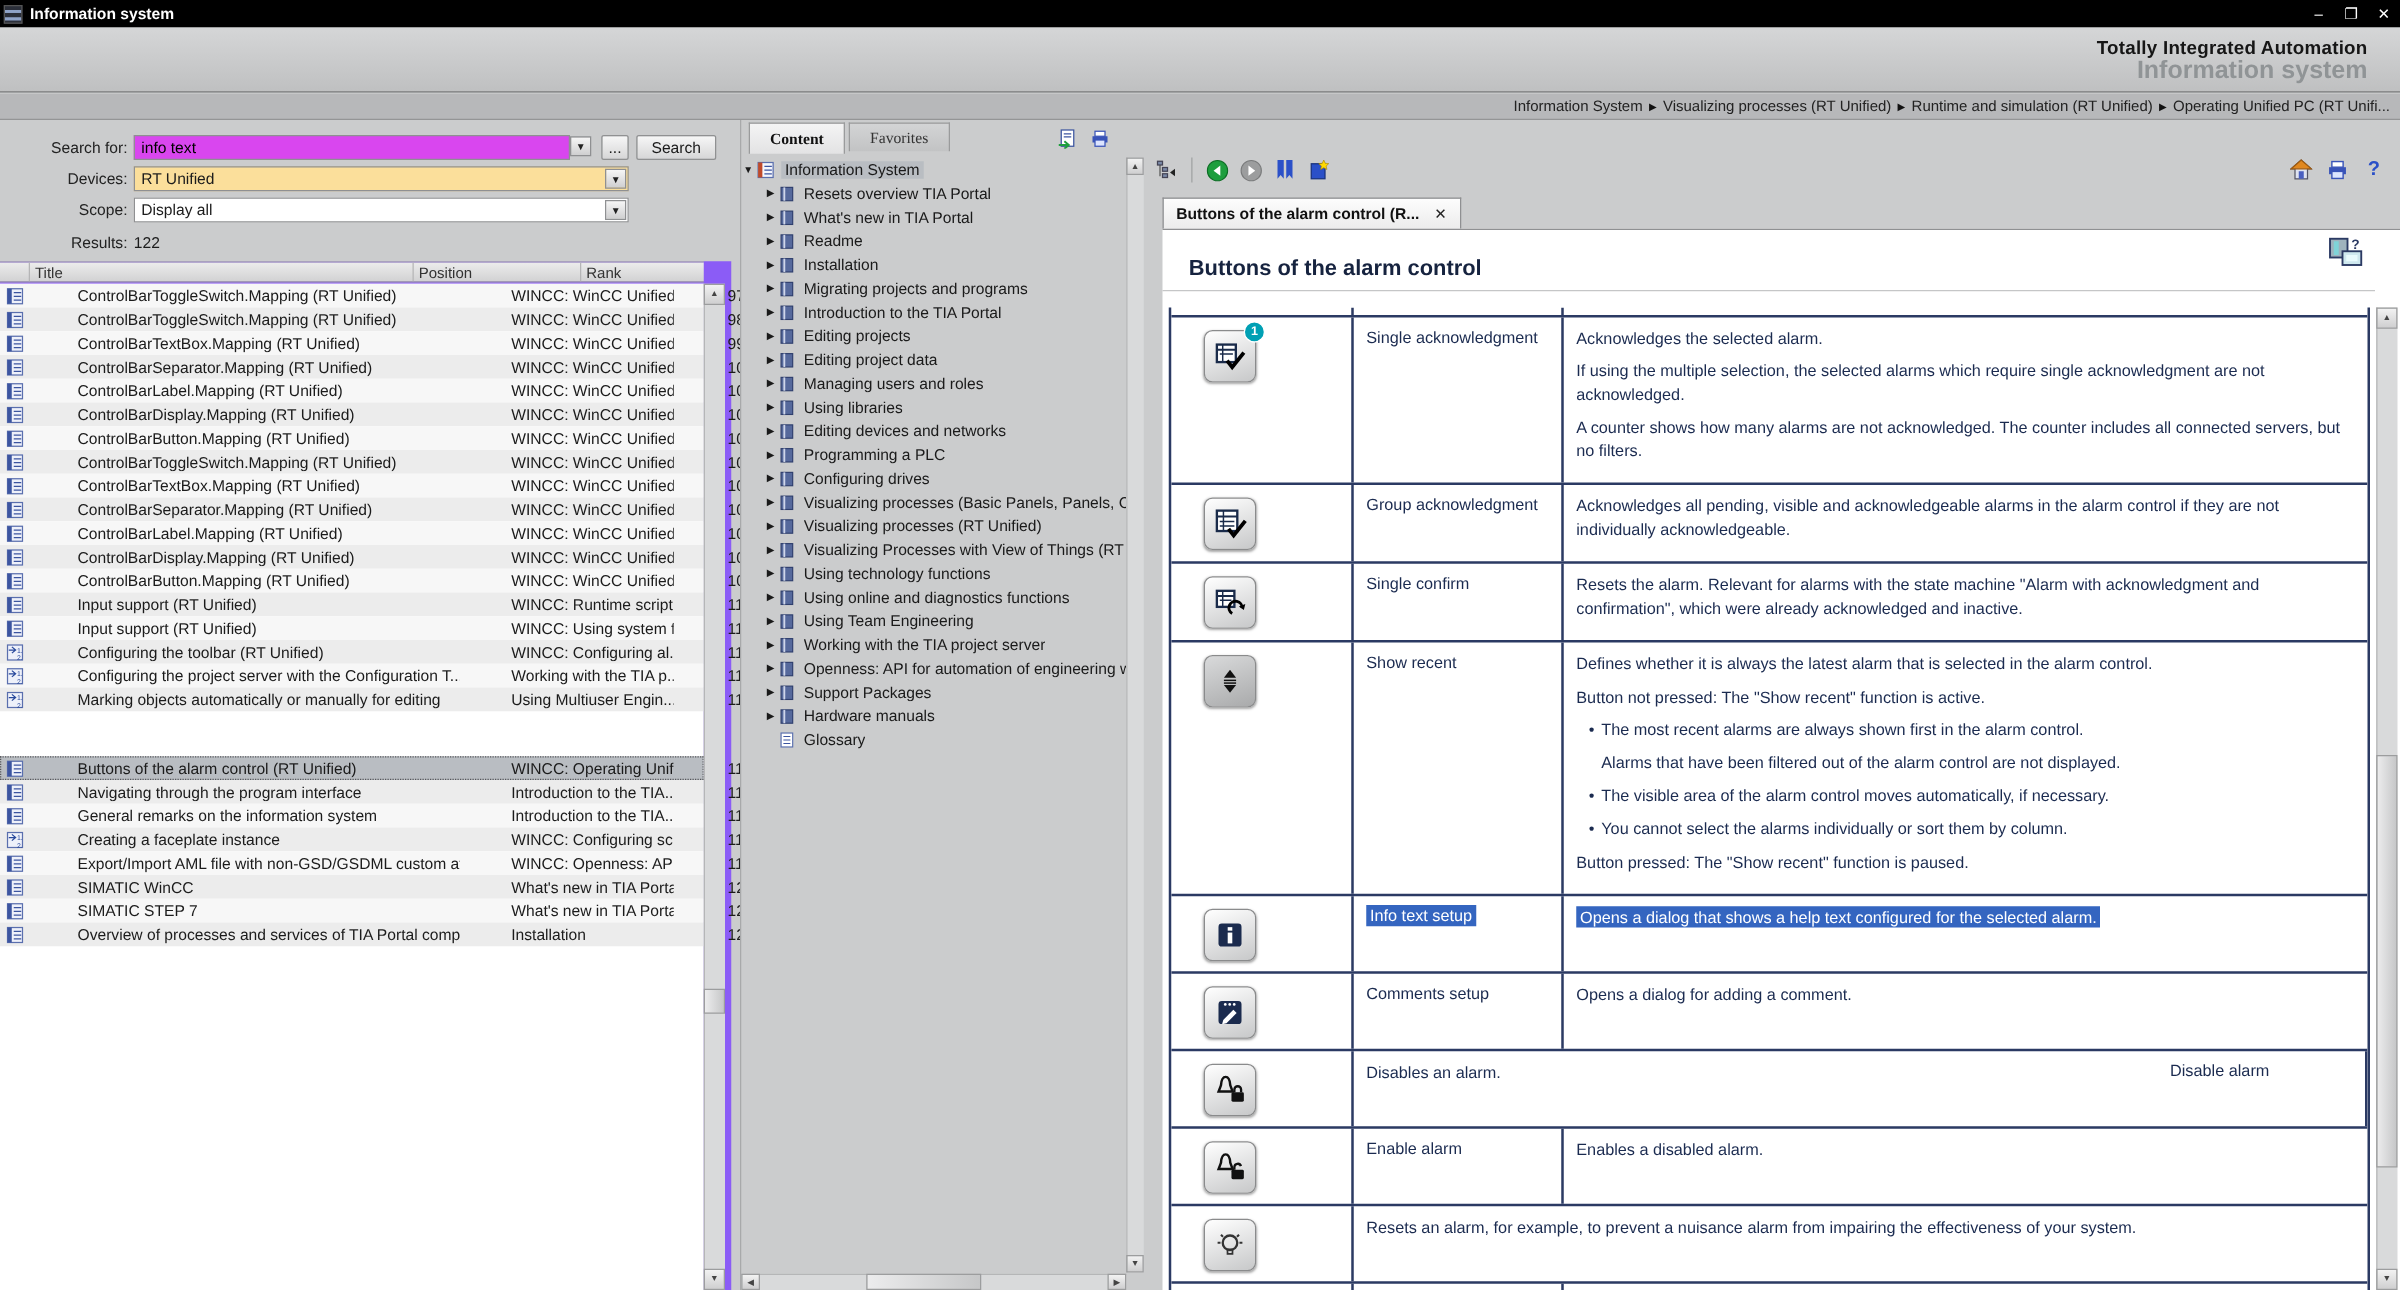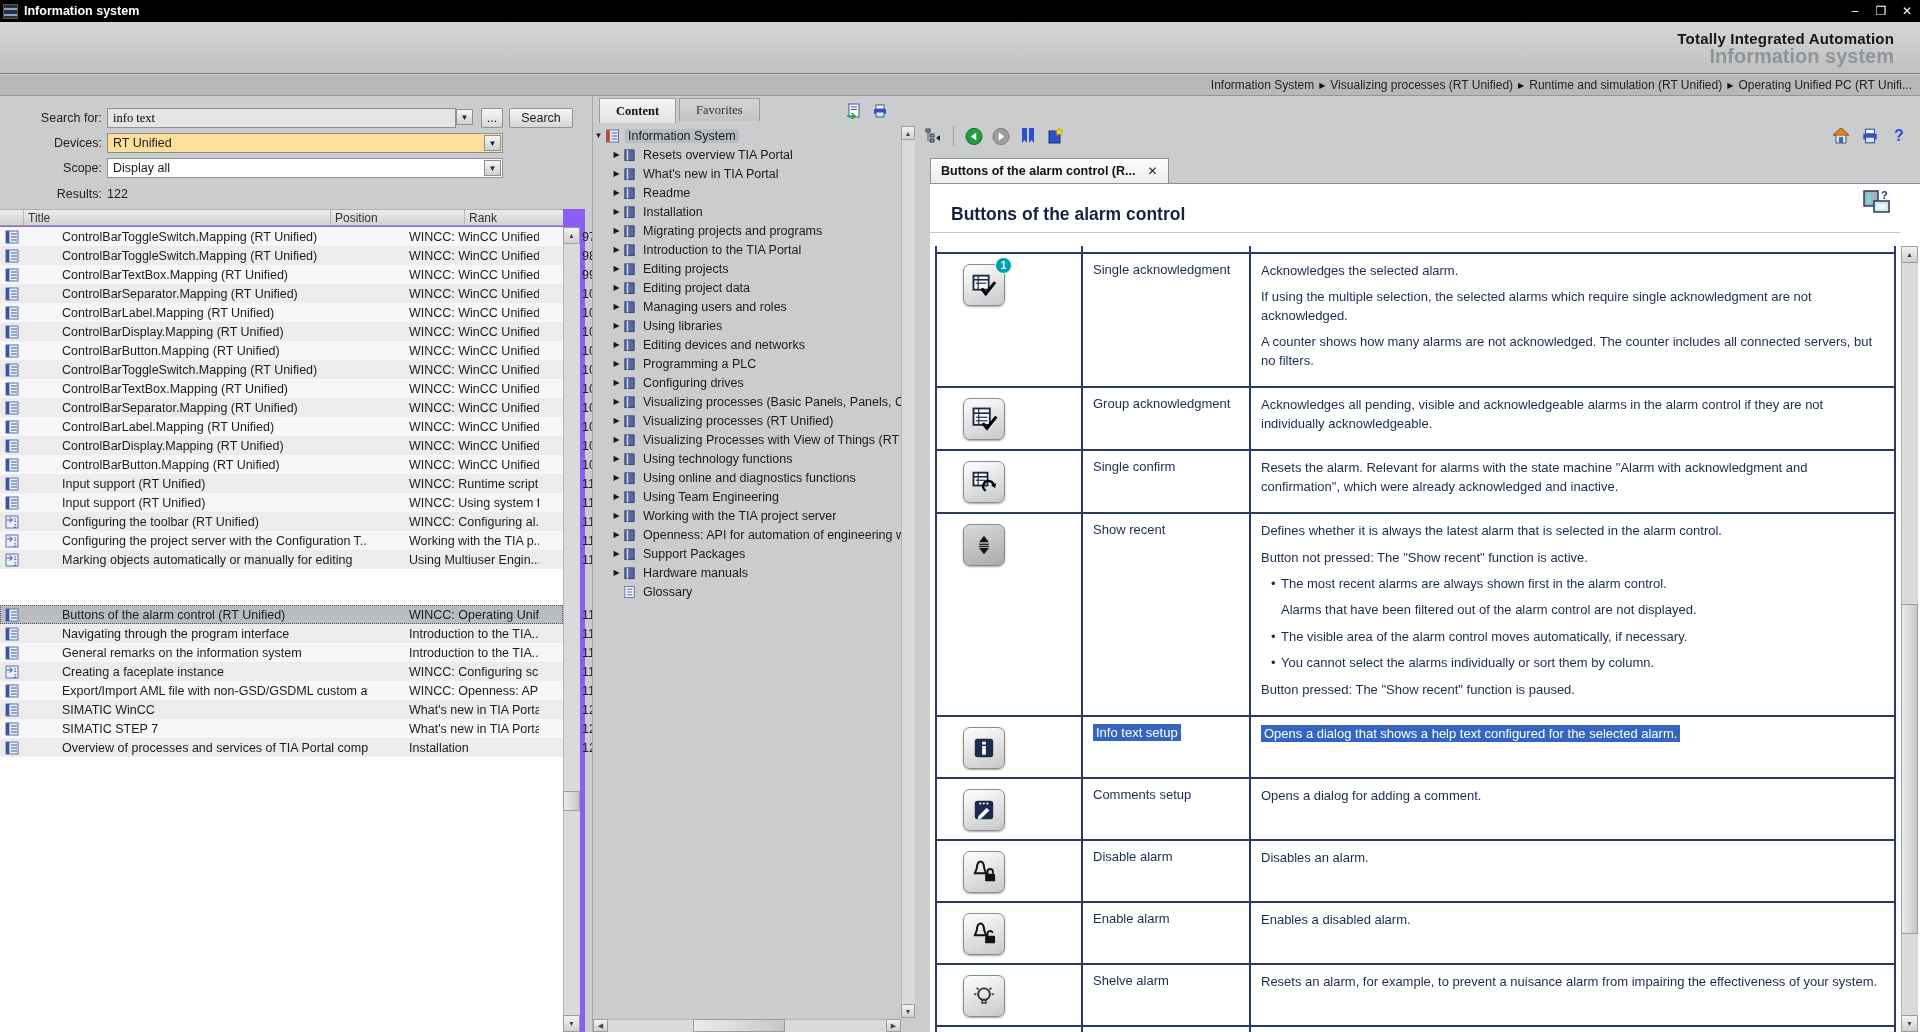--- a/index.html
+++ b/index.html
@@ -31,22 +31,22 @@
   
   .main { position:absolute; left:0; top:96px; width:1920px; height:936px; background:#cbcccd; }
 
   
   .left-panel { position:absolute; left:0; top:0; width:585px; height:936px; }
   .form-label { position:absolute; width:98px; text-align:right; font-size:12.5px; color:#222; }
   .combo { position:absolute; height:20px; background:#fff; border:1px solid #8f9092; display:flex; align-items:center; }
   .combo .val { flex:1; padding:0 5px; font-size:12.5px; white-space:nowrap; overflow:hidden; }
   .combo-arrow { width:17px; height:16px; margin-right:1px; background:linear-gradient(#f6f6f6,#cfcfd0); border:1px solid #8f9092;
                  display:flex; align-items:center; justify-content:center; font-size:8px; color:#222; }
-  .search-input { position:absolute; height:20px; border:1px solid #8f9092; background:#e5e5e5; font-size:12.5px; padding:0 5px;
-                  font-family:Liberation Serif, serif; }
+  .search-input { position:absolute; height:20px; border:1px solid #8f9092; background:#d946ef; font-size:12.5px; padding:0 5px;
+                  font-family:Liberation Sans, sans-serif; }
   .btn { position:absolute; height:20px; background:linear-gradient(#f7f7f7,#d6d6d7); border:1px solid #909192; border-radius:2px;
          font-size:12.5px; text-align:center; line-height:18px; color:#1a1a1a; }
   .yellow { background:#fbdf9b !important; }
 
   .results-table { position:absolute; left:0; top:113px; width:585px; bottom:0; background:#8b5cf6; }
   .rt-header { position:absolute; left:0; top:0; width:563px; height:17px; display:flex;
                background:linear-gradient(#ececec,#d2d2d3); border-top:1px solid #aeaeaf; border-bottom:1px solid #a2a2a3; }
   .rt-header .hc { border-right:1px solid #b5b5b6; padding:1px 4px; font-size:12px; color:#333; white-space:nowrap; overflow:hidden; }
   .rt-body { position:absolute; left:0; top:18px; width:563px; bottom:0; background:#fff; }
   .sr-row { display:flex; height:19px; align-items:center; background:#f7f7f7;gap:37px; }
@@ -1036,24 +1036,24 @@
             <div class="h-row">
               <div class="h-ic">
                 <div class="icon-btn">
                   <svg width="28" height="28" viewBox="0 0 24 24">
                     <path d="M9 3 C6.8 3 6 6 5.8 8.8 L4.2 13 H13.8 L12.2 8.8 C12 6 11.2 3 9 3 Z" fill="none" stroke="#111" stroke-width="1.7"></path>
                     <rect x="13" y="13.5" width="8.5" height="6.5" rx="1" fill="#111"></rect>
                     <path d="M15 13.5 v-1.8 a2.3 2.3 0 0 1 4.6 0 v1.8" fill="none" stroke="#111" stroke-width="1.6"></path>
                   </svg>
                 </div>
               </div>
-              <div class="h-cell h-name"><span>Disable alarm</span></div>
               <div class="h-cell h-desc">
                 <p>Disables an alarm.</p>
               </div>
+              <div class="h-cell h-name"><span>Disable alarm</span></div>
             </div>
             <div class="h-row">
               <div class="h-ic">
                 <div class="icon-btn">
                   <svg width="28" height="28" viewBox="0 0 24 24">
                     <path d="M9 3 C6.8 3 6 6 5.8 8.8 L4.2 13 H13.8 L12.2 8.8 C12 6 11.2 3 9 3 Z" fill="none" stroke="#111" stroke-width="1.7"></path>
                     <rect x="13" y="13.5" width="8.5" height="6.5" rx="1" fill="#111"></rect>
                     <path d="M15 13.5 v-1.8 a2.3 2.3 0 0 1 4.5 -.6" fill="none" stroke="#111" stroke-width="1.6"></path>
                   </svg>
                 </div>
@@ -1069,21 +1069,20 @@
                   <svg width="28" height="28" viewBox="0 0 24 24">
                     <circle cx="12" cy="10.5" r="5" fill="none" stroke="#333" stroke-width="1.6"></circle>
                     <path d="M10.3 15 h3.4 v3 h-3.4 z" fill="none" stroke="#333" stroke-width="1.2"></path>
                     <line x1="3.5" y1="10.5" x2="5.5" y2="10.5" stroke="#333" stroke-width="1.4"></line>
                     <line x1="18.5" y1="10.5" x2="20.5" y2="10.5" stroke="#333" stroke-width="1.4"></line>
                     <line x1="5.8" y1="5" x2="7.2" y2="6.4" stroke="#333" stroke-width="1.4"></line>
                     <line x1="18.2" y1="5" x2="16.8" y2="6.4" stroke="#333" stroke-width="1.4"></line>
                   </svg>
                 </div>
               </div>
-              <div class="h-cell h-name"><span>Shelve alarm</span></div>
               <div class="h-cell h-desc">
                 <p>Resets an alarm, for example, to prevent a nuisance alarm from impairing the effectiveness of your system.</p>
               </div>
             </div>
             <div class="h-row">
               <div class="h-ic"></div>
               <div class="h-cell h-name"></div>
               <div class="h-cell h-desc"></div>
             </div>
           </div>

